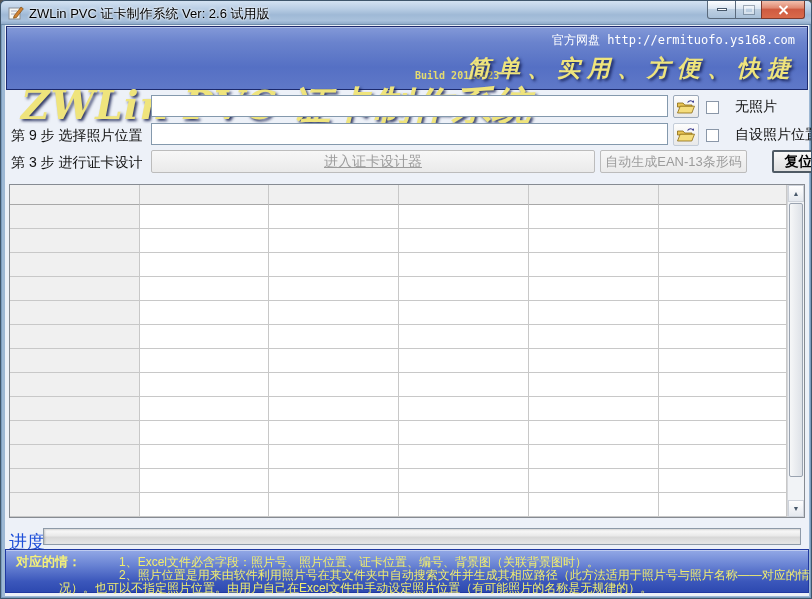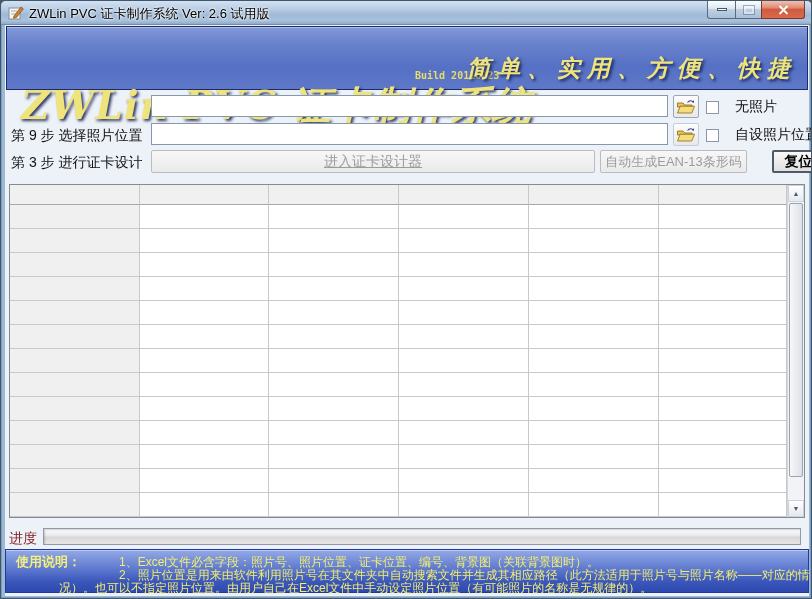--- a/index.html
+++ b/index.html
@@ -123,21 +123,21 @@
   }
   .sb-btn.up{top:0;}
   .sb-btn.down{bottom:0;}
   .sb-thumb{
     position:absolute;left:1px;right:1px;top:18px;height:274px;
     background:linear-gradient(90deg,#f6f7f8,#dde1e7);
     border:1px solid #9aa3b0;border-radius:2px;cursor:grab;
   }
 
   
-  .plabel{position:absolute;left:4px;top:505px;font-size:14px;color:#7f1d1d;}
+  .plabel{position:absolute;left:4px;top:505px;font-size:18px;color:#1d4ed8;}
   .pbar{
     position:absolute;left:38px;top:503px;width:758px;height:17px;
     border:1px solid #8e9aa8;
     background:linear-gradient(180deg,#ffffff,#e9e9e9 45%,#d8d8d8 55%,#e6e6e6);
     box-shadow:inset 1px 1px 2px rgba(0,0,0,.18);
   }
   .pfill{height:100%;background:linear-gradient(180deg,#9be09b,#3fae3f);width:0;}
 
   
   .help{
@@ -178,20 +178,21 @@
         </svg>
       </div>
     </div>
   </div>
 
   <div class="client">
 
     <div class="banner">
       <div class="brand">ZWLin PVC 证卡制作系统</div>
       <div class="build">Build 20110923</div>
+      <div class="site">官方网盘 http://ermituofo.ys168.com</div>
       <div class="slogan">简单、实用、方便、快捷</div>
     </div>
 
     <div class="row row1">
       <input class="path-input" value="" style="">
       <button class="browse">
         <svg width="20" height="16" viewBox="0 0 20 16">
           <path d="M1.5 4 h5.5 l1.8 2 h7.2 v2 h-14.5 z" fill="#e8c455" stroke="#8a6a10" stroke-width="0.8"></path>
           <path d="M1.5 14 L4.2 7.2 h14.3 L15.8 14 z" fill="#f5dd7d" stroke="#8a6a10" stroke-width="0.8"></path>
           <path d="M11.5 3.5 q3 -3.4 6 -0.4" fill="none" stroke="#3a3a90" stroke-width="1.1"></path>
@@ -325,20 +326,20 @@
         </div>
       </div>
     </div>
 
     <span class="plabel">进度</span>
     <div class="pbar">
       <div class="pfill" id="pfill" style="width: 0%;"></div>
     </div>
 
     <div class="help">
-      <span class="help-title">使用说明：</span>
+      <span class="help-title">对应的情：</span>
       <div class="hl hl1">1、Excel文件必含字段：照片号、照片位置、证卡位置、编号、背景图（关联背景图时）。</div>
       <div class="hl hl2">2、照片位置是用来由软件利用照片号在其文件夹中自动搜索文件并生成其相应路径（此方法适用于照片号与照片名称——对应的情</div>
       <div class="hl hl3">况）。也可以不指定照片位置。由用户自己在Excel文件中手动设定照片位置（有可能照片的名称是无规律的）。</div>
     </div>
 
   </div>
 </div>
 
 </body></html>

